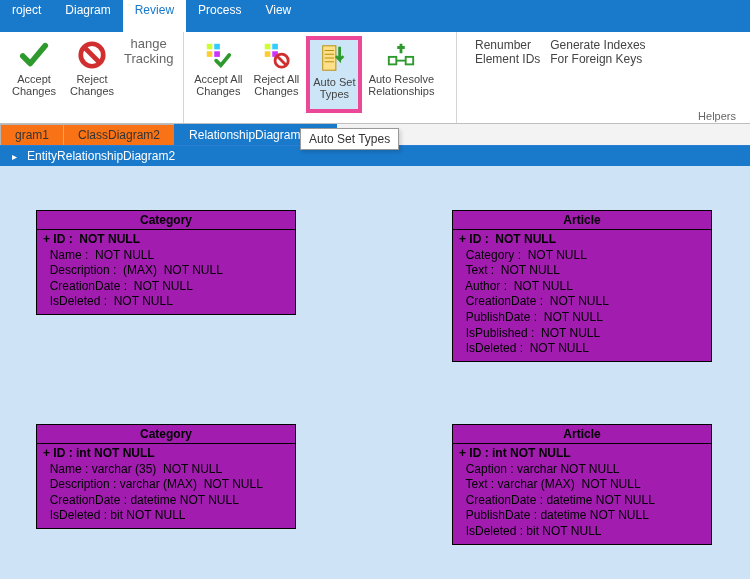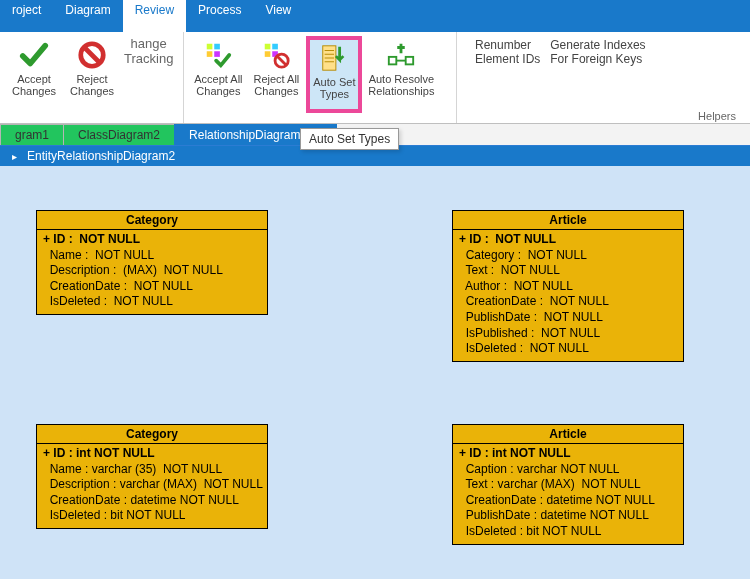--- a/index.html
+++ b/index.html
@@ -114,21 +114,21 @@
   .doc-tabs {
     display: flex;
     align-items: flex-end;
     height: 22px;
     border-bottom: 1px solid #2b7cd3;
     background: #f3f3f3;
     overflow: hidden;
   }
   .doc-tab {
     padding: 3px 14px;
-    background: #22c55e;
+    background: #f97316;
     border: 1px solid #b5b5b5;
     border-bottom: none;
     margin-right: -1px;
     font-size: 12px;
     color: #333;
     cursor: pointer;
     white-space: nowrap;
   }
   .doc-tab.active {
     background: #1979ca;
@@ -162,23 +162,23 @@
   }
   
   .canvas {
     background: #cfe3f7;
     position: relative;
     width: 100%;
     height: 423px;
   }
   .entity {
     position: absolute;
-    background: #eab308;
+    background: #a21caf;
     border: 1px solid #000;
-    width: 232px;
+    width: 260px;
     font-size: 12px;
   }
   .entity-title {
     text-align: center;
     font-weight: bold;
     padding: 2px 0;
     border-bottom: 1px solid #000;
   }
   .entity-body {
     padding: 2px 6px 4px;

